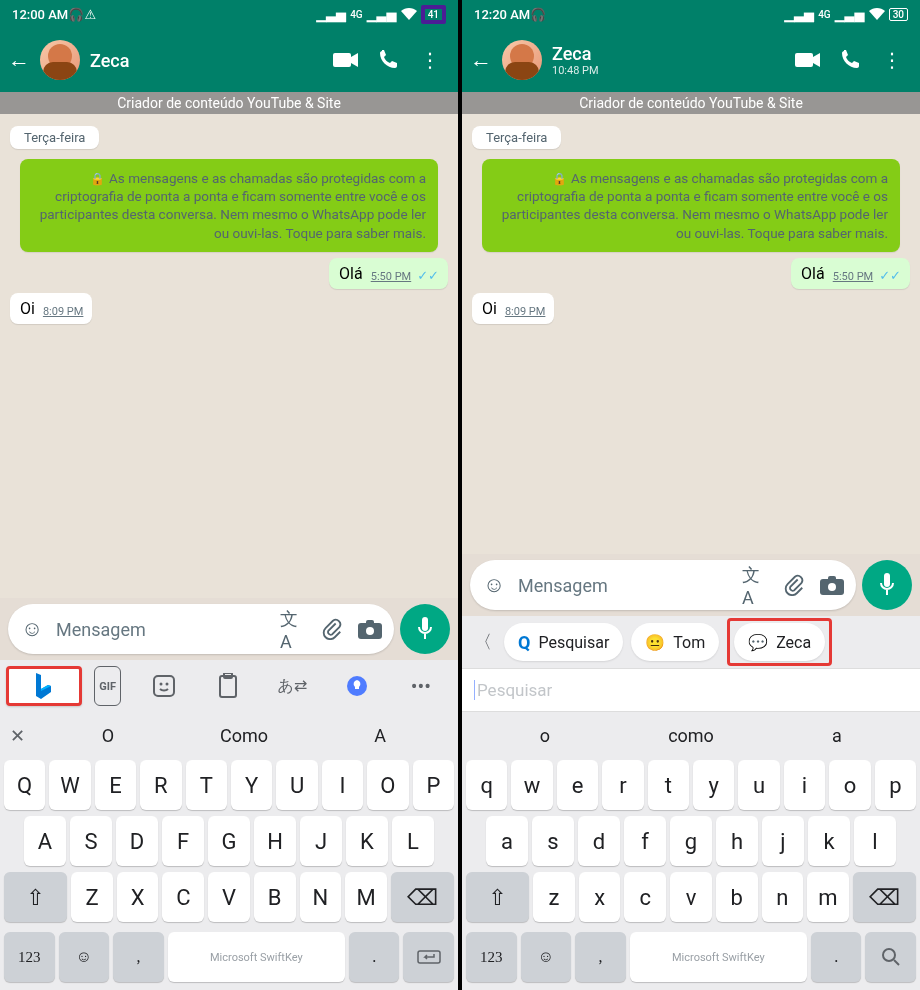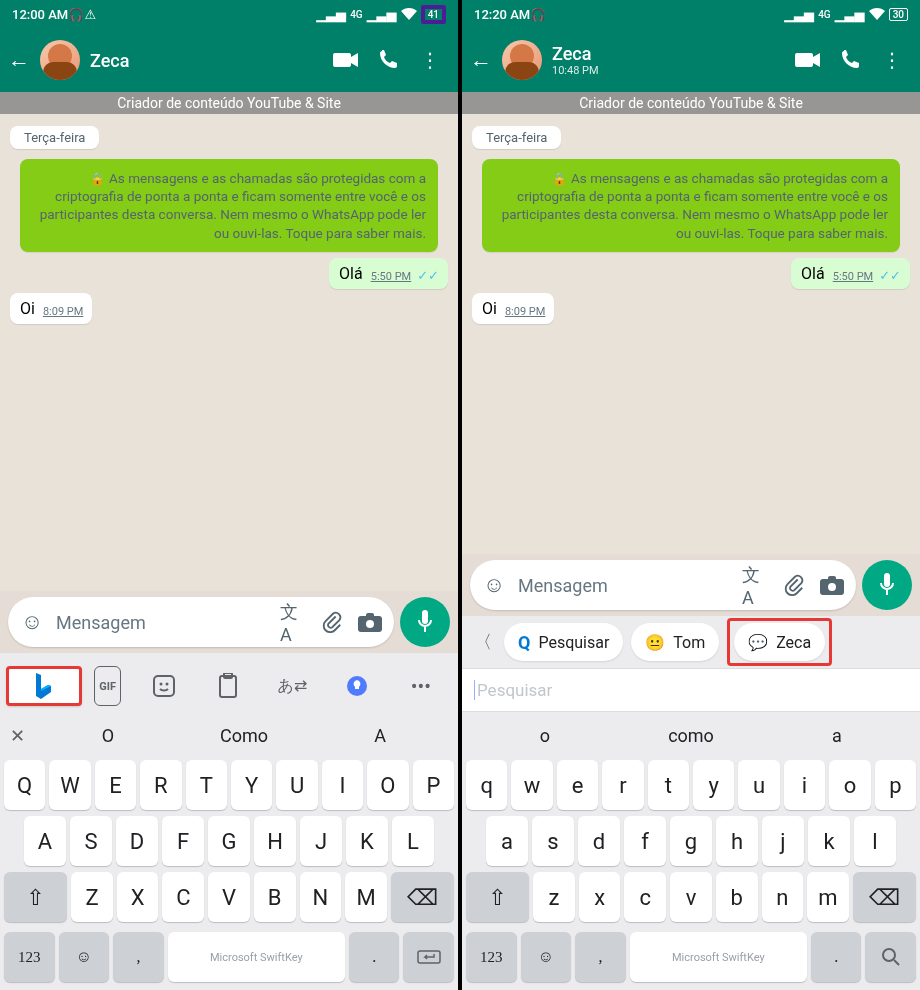--- a/index.html
+++ b/index.html
@@ -33,21 +33,21 @@
   .bubble.in { background: #fff; }
   .msg-time { font-size: 11px; color: #667781; text-decoration: underline; }
   .ticks { color: #53bdeb; font-size: 13px; margin-left:-2px; }
   .input-area { padding: 6px 8px; display: flex; align-items: center; gap: 6px; background: transparent; }
   .input-pill { flex: 1; background: #fff; border-radius: 28px; height: 50px; display: flex; align-items: center; padding: 0 10px; gap: 10px; box-shadow: 0 1px 2px rgba(0,0,0,.15); }
   .pill-icon { width: 28px; height: 28px; display: flex; align-items: center; justify-content: center; color: #54656f; font-size: 22px; }
   .input-text { flex: 1; color: #667781; font-size: 18px; }
   .mic-btn { width: 50px; height: 50px; border-radius: 50%; background: #00a884; display: flex; align-items: center; justify-content: center; color: #fff; font-size: 22px; }
   
   .kbd { background: #ececee; display: flex; flex-direction: column; }
-  .kbd-toolbar { height: 52px; display: flex; align-items: center; padding: 0 6px; gap: 2px; margin-top: 7px; }
+  .kbd-toolbar { height: 52px; display: flex; align-items: center; padding: 0 6px; gap: 2px; }
   .kbd-tool { flex: 1; display: flex; align-items: center; justify-content: center; height: 40px; color: #5f6368; font-size: 20px; border-radius: 8px; }
   .kbd-tool.active { background: #fff; box-shadow: 0 1px 2px rgba(0,0,0,.15); }
   .sug-row { height: 46px; display: flex; align-items: center; padding: 0 10px; }
   .sug { flex: 1; text-align: center; font-size: 18px; color: #202124; }
   .sug.bold { font-weight: 400; }
   .close-sug { font-size: 18px; color: #5f6368; width: 30px; }
   .key-rows { padding: 2px 4px 4px; }
   .key-row { display: flex; gap: 4px; margin-bottom: 6px; justify-content: center; }
   .key { background: #fff; border-radius: 6px; height: 50px; flex: 1; display: flex; align-items: center; justify-content: center; font-size: 22px; color: #202124; box-shadow: 0 1px 1px rgba(0,0,0,.2); }
   .key.dark { background: #cdd1d6; }

